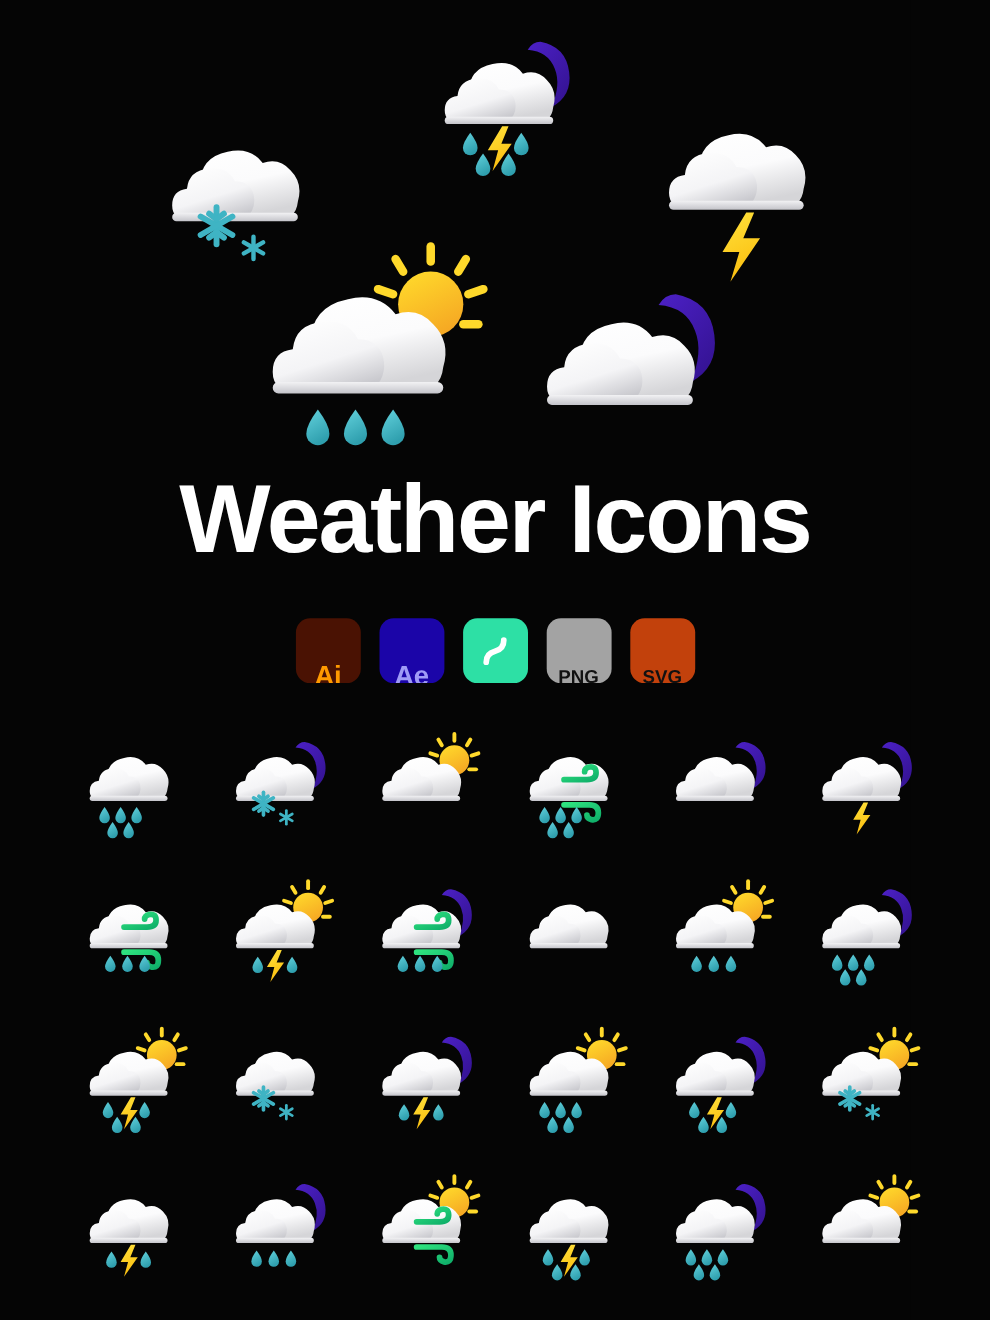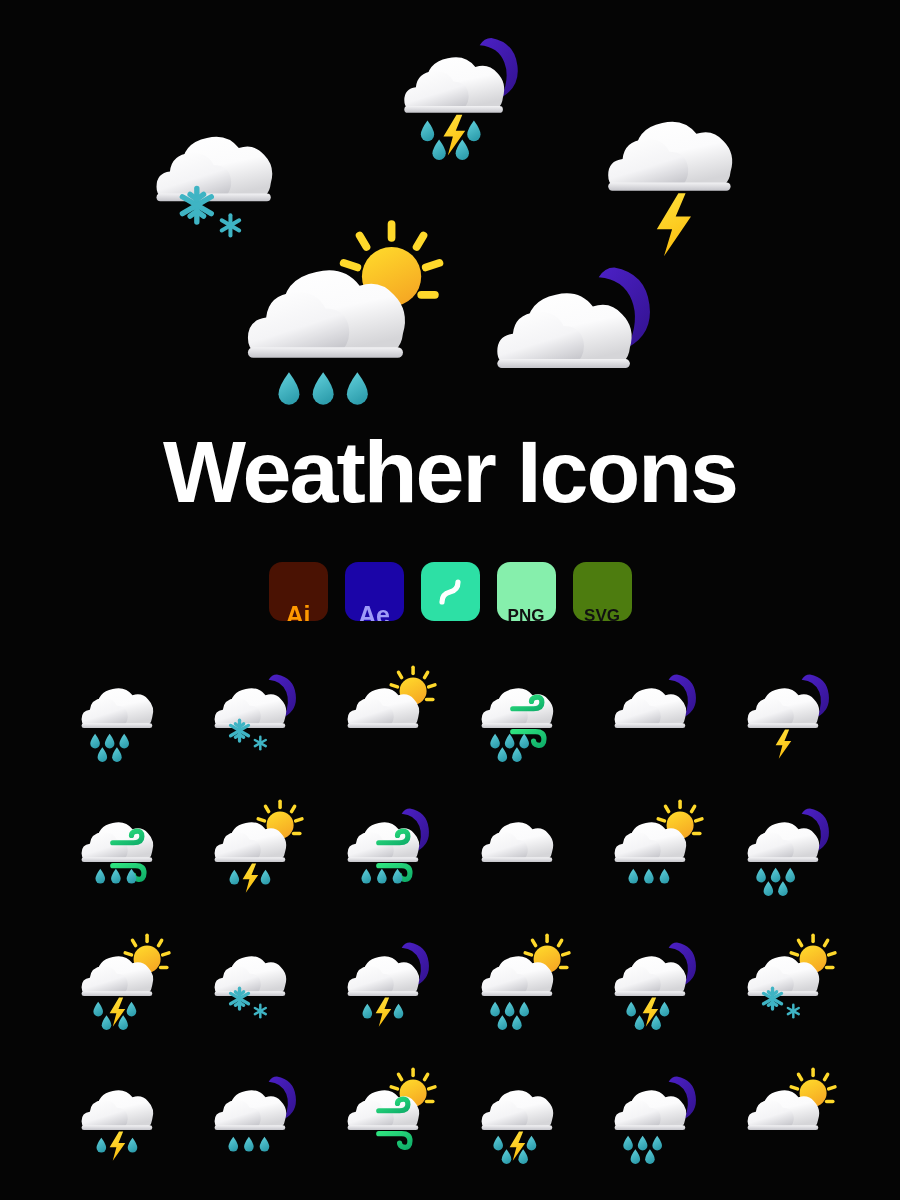--- a/index.html
+++ b/index.html
@@ -415,24 +415,24 @@
         <span class="badge-text" style="color: rgb(255, 154, 0);">Ai</span>
       </div>
       <div class="badge badge-ae" style="background: rgb(27, 5, 168); text-align: center;">
         <span class="badge-text" style="color: rgb(159, 155, 247);">Ae</span>
       </div>
       <div class="badge badge-lottie" style="background: rgb(45, 224, 165);">
         <svg width="34" height="34" viewBox="0 0 34 34">
         <path d="M9 27 Q9 19 17 17 Q25 15 25 7" fill="none" stroke="#ffffff" stroke-width="5.2" stroke-linecap="round"></path>
       </svg>
       </div>
-      <div class="badge badge-png" style="background: #86efac; text-align: center;">
+      <div class="badge badge-png" style="background: #a3a3a3; text-align: center;">
         <span class="badge-text" style="color: rgb(17, 17, 17);">PNG</span>
       </div>
-      <div class="badge badge-svg" style="background: #4d7c0f;">
+      <div class="badge badge-svg" style="background: #c2410c;">
         <span class="badge-text" style="color: rgb(17, 17, 17);">SVG</span>
       </div>
     </div>
 
   <div class="grid" id="grid">
       <div class="grid-cell">
   <svg width="104" height="104" viewBox="0 0 100 100" role="img">
     <defs>
       <linearGradient id="cb5" x1="0" y1="0" x2="0.35" y2="1">
         <stop offset="0%" stop-color="#ffffff"></stop>

